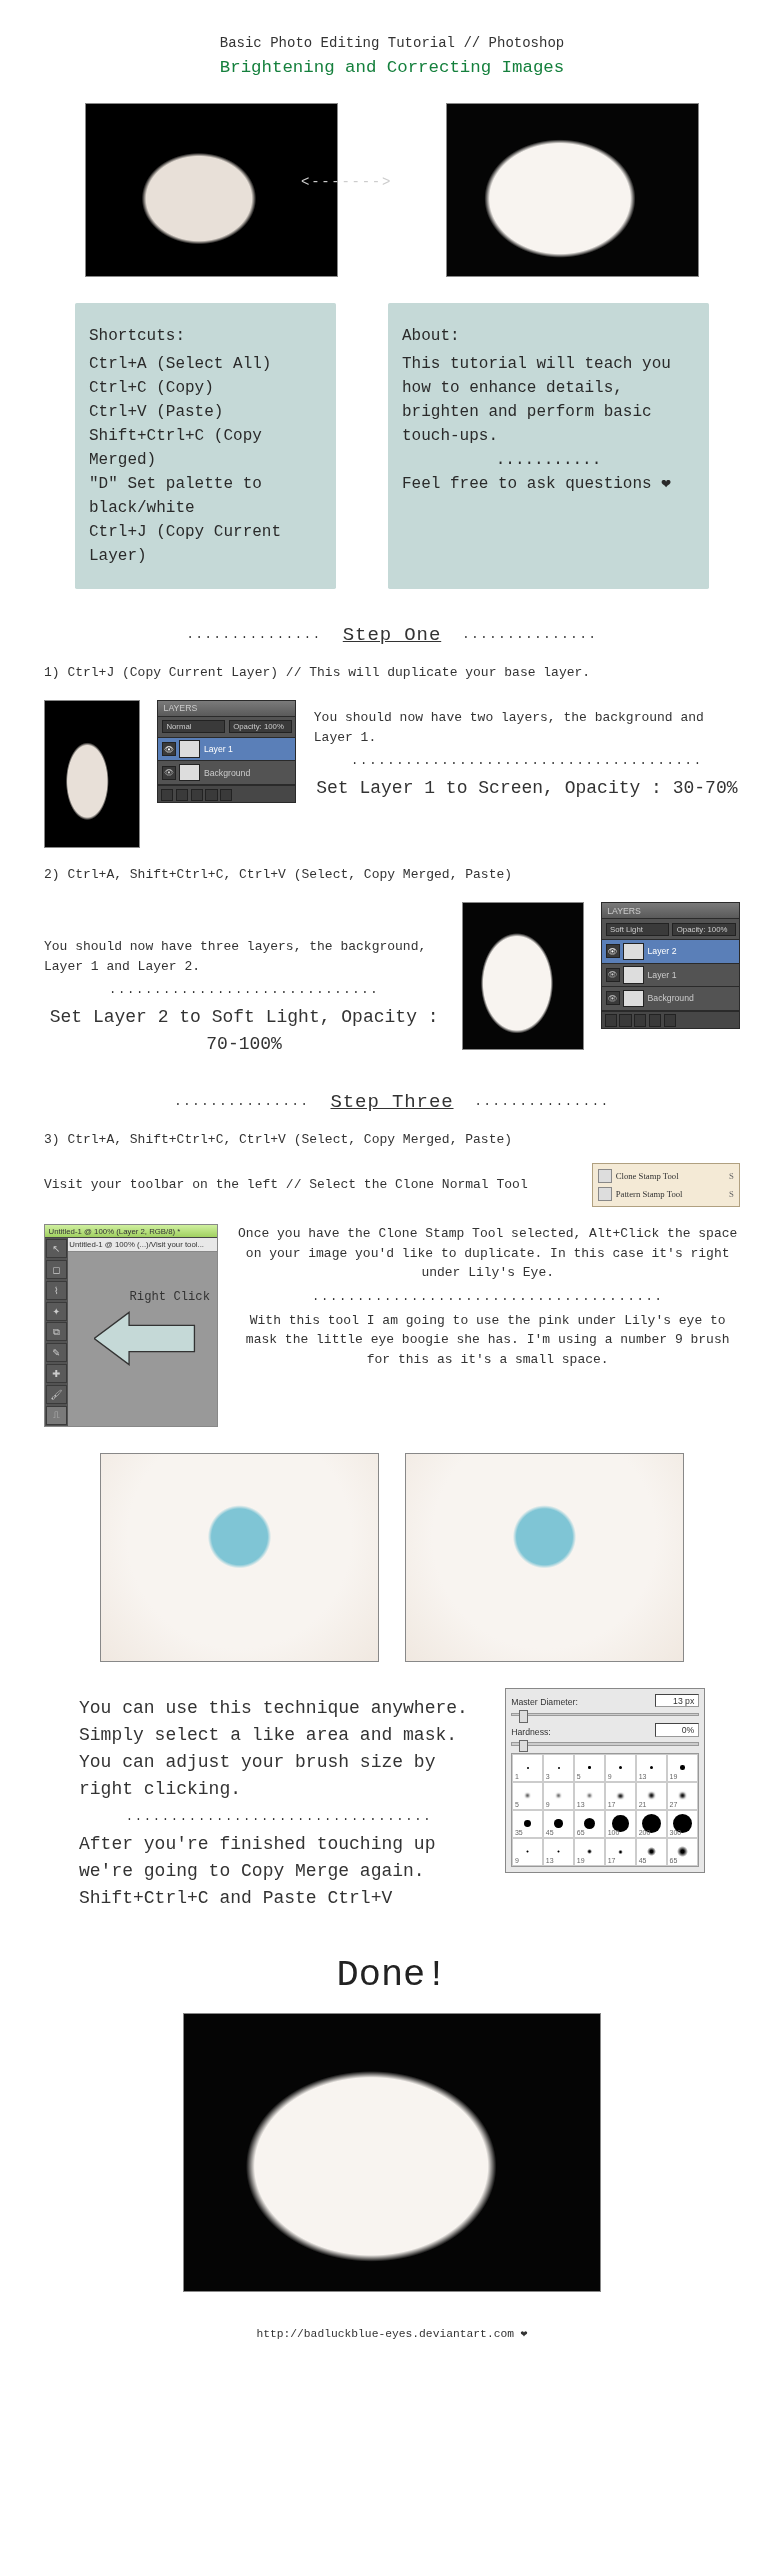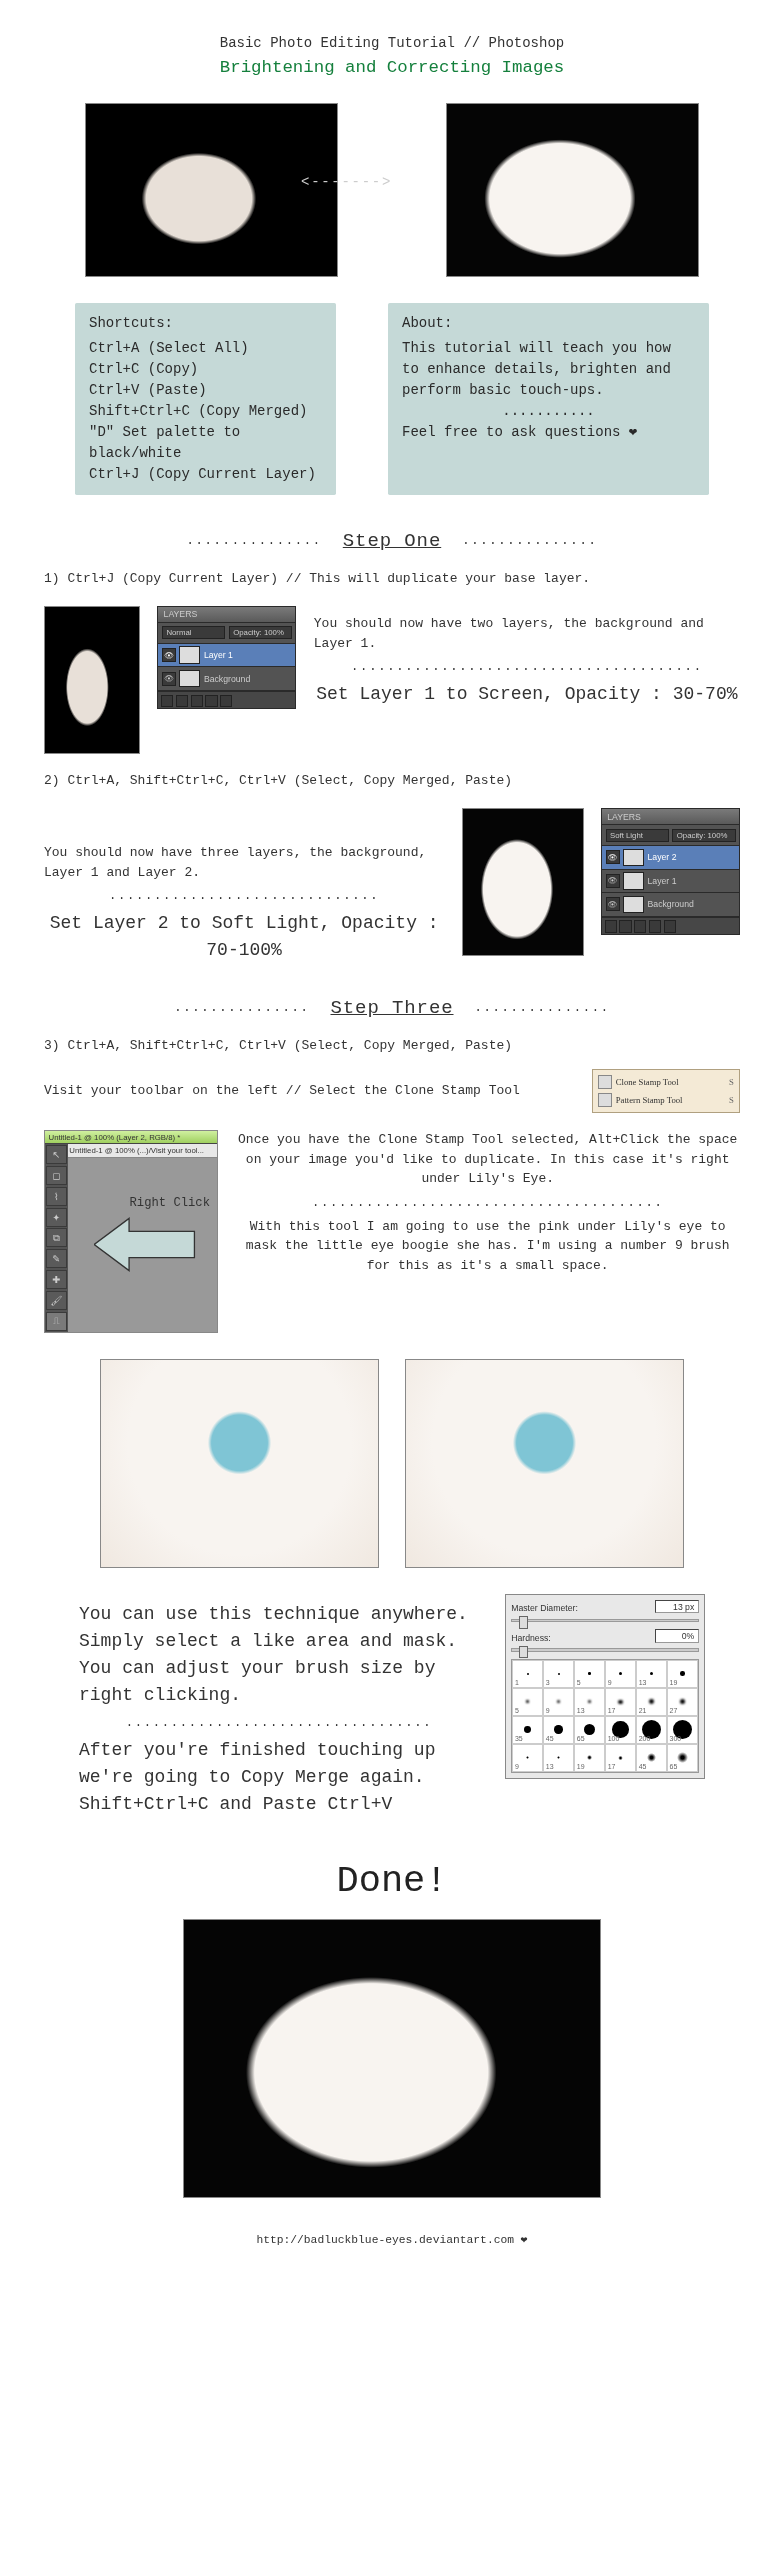--- a/index.html
+++ b/index.html
@@ -53,22 +53,22 @@
     z-index: 10;
   }
   .info-boxes {
     display: flex;
     justify-content: center;
     gap: 52px;
     margin-bottom: 35px;
   }
   .info-box {
     background: #c5d9d7;
-    padding: 10px 14px;
-    font-size: 14px;
+    padding: 21px 14px;
+    font-size: 16px;
     line-height: 1.5;
     border-radius: 1.7px;
     color: #2a2a2a;
   }
   .info-box .box-title {
     margin-bottom: 3.5px;
   }
   .info-box.shortcuts { width: 261px; }
   .info-box.about { width: 321px; text-align: left; }
   .about .dots { text-align: center; }
@@ -496,21 +496,21 @@
   </div>
 
   <div class="step-header">
     <span class="dots">...............</span>
     <span class="step-title">Step Three</span>
     <span class="dots">...............</span>
   </div>
   <div class="body-text">3) Ctrl+A, Shift+Ctrl+C, Ctrl+V (Select, Copy Merged, Paste)</div>
 
   <div style="display:flex; justify-content:space-between; align-items:center; margin:13px 0;">
-    <div class="body-text">Visit your toolbar on the left // Select the Clone Stamp Tool</div>
+    <div class="body-text">Visit your toolbar on the left // Select the Clone Normal Tool</div>
     <div class="tool-context">
       <div class="tc-row">
         <div class="tc-icon"></div>
         <span>Clone Stamp Tool</span>
         <span class="tc-key">S</span>
       </div>
       <div class="tc-row">
         <div class="tc-icon"></div>
         <span>Pattern Stamp Tool</span>
         <span class="tc-key">S</span>

